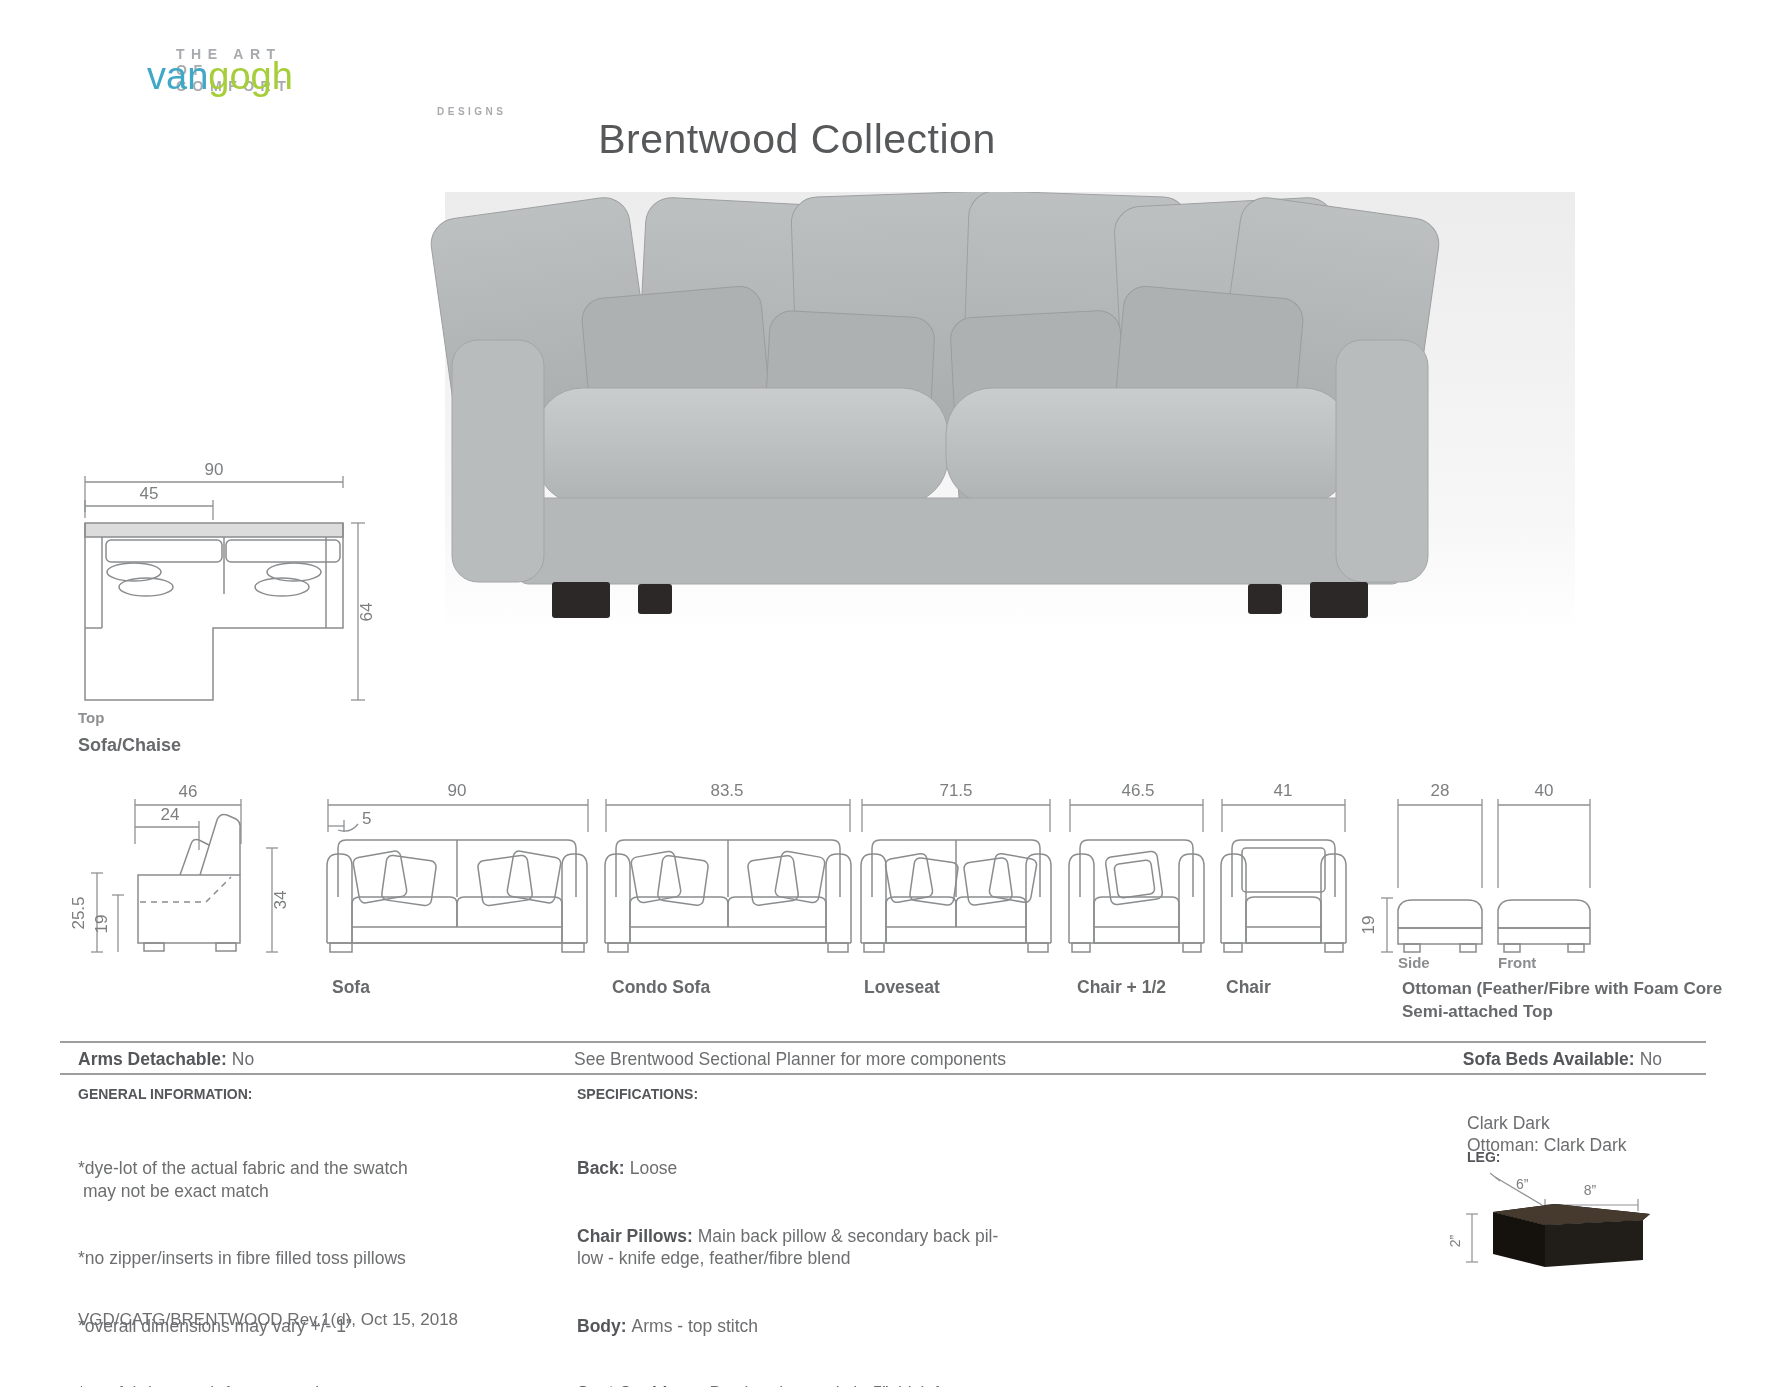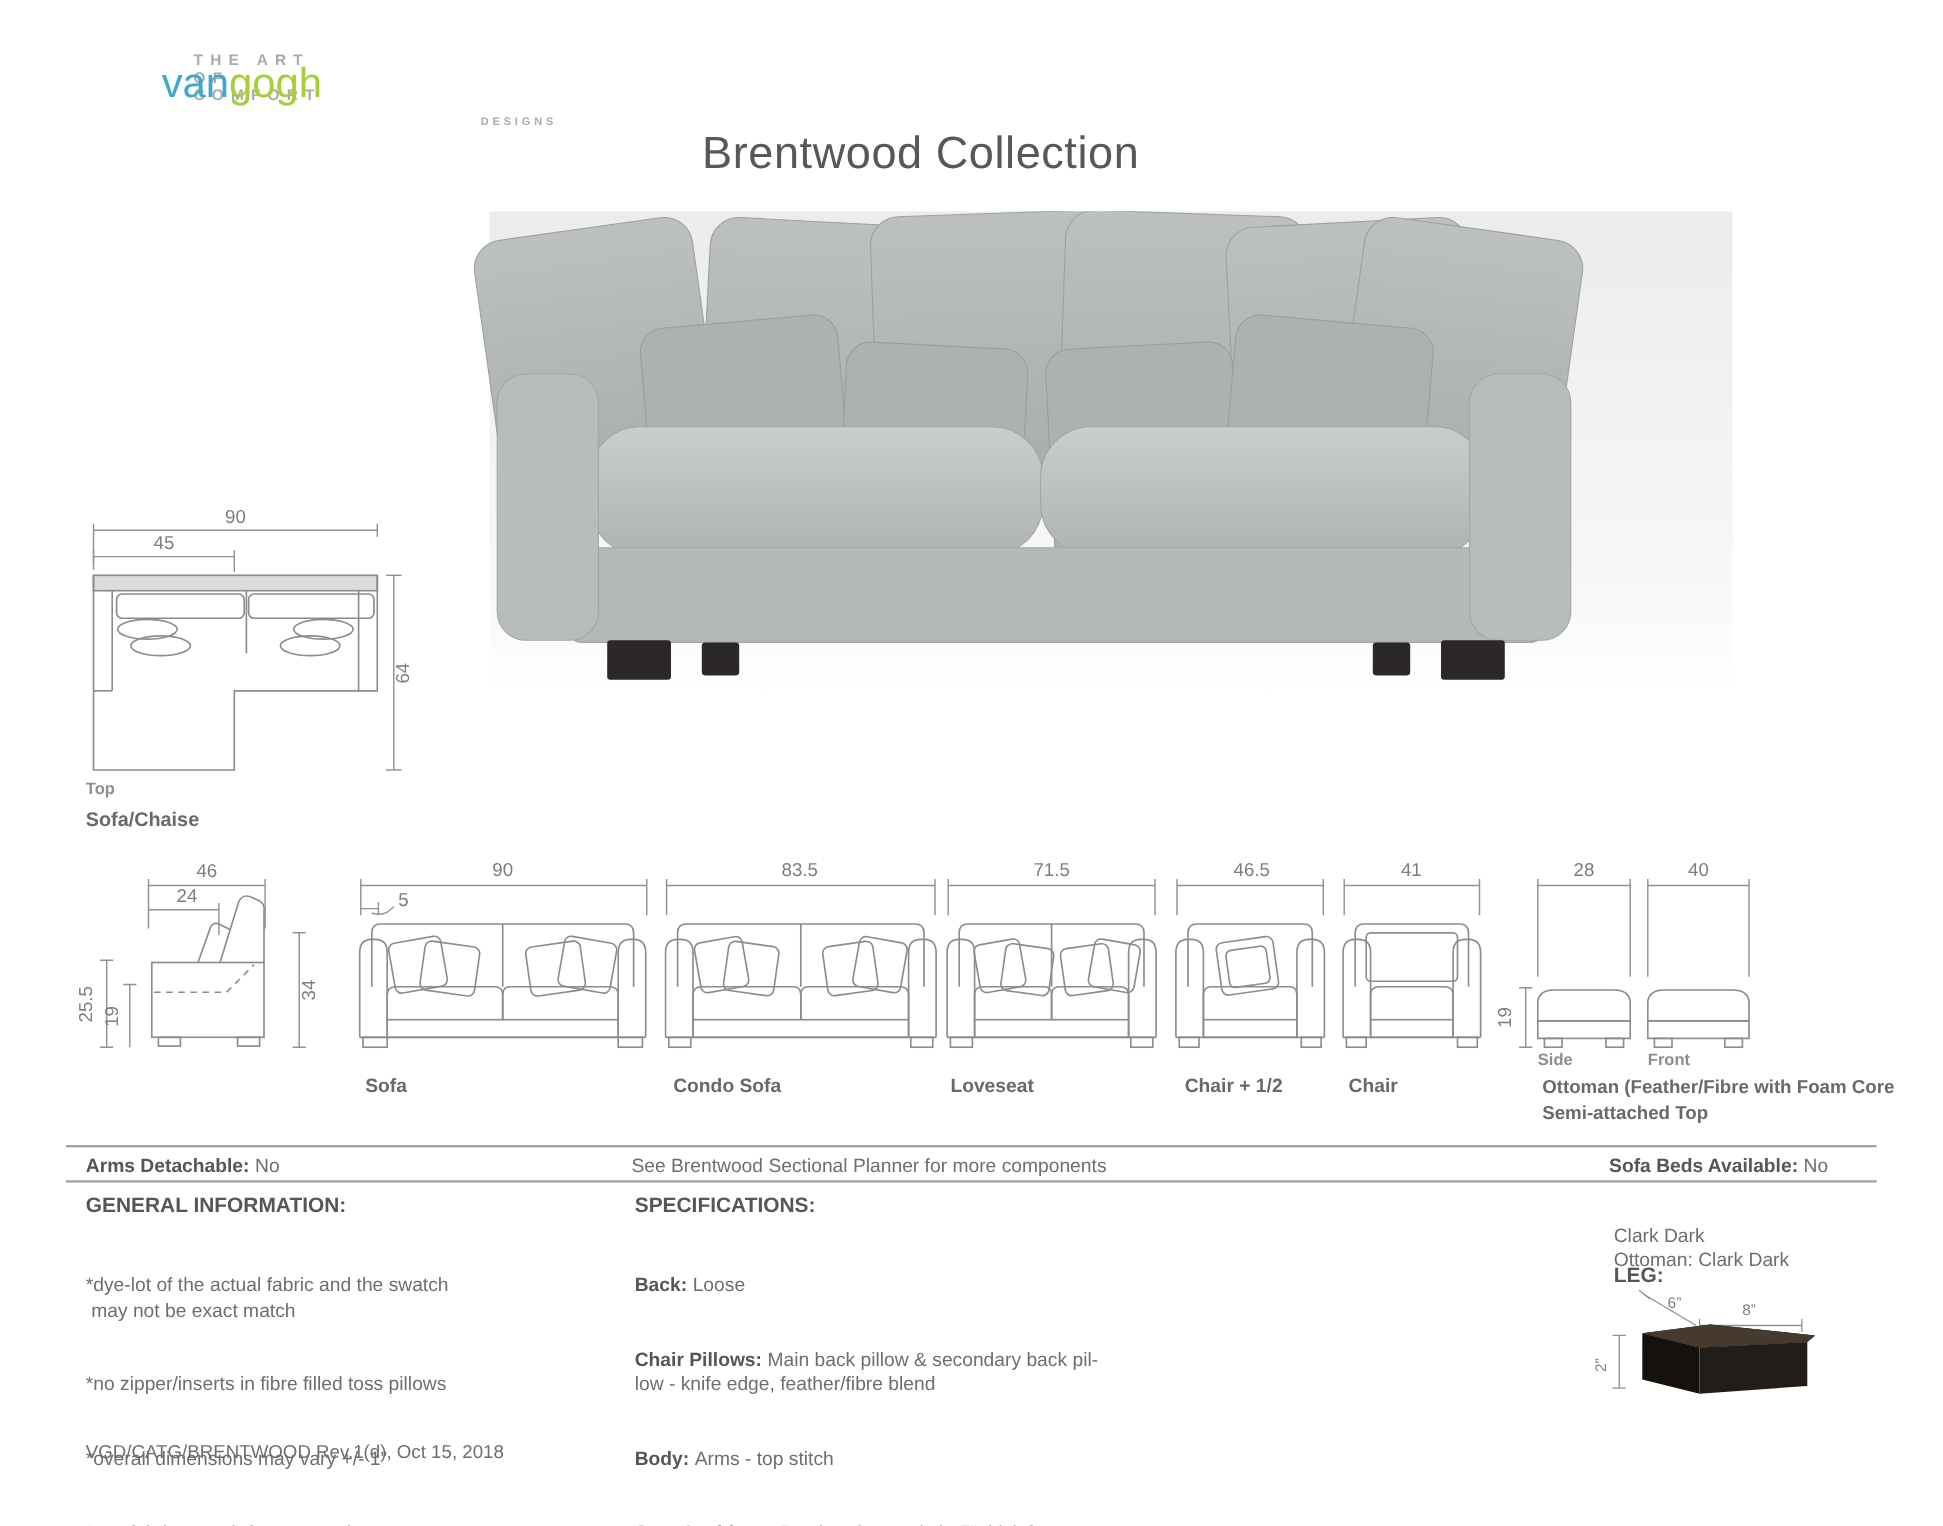--- a/index.html
+++ b/index.html
@@ -11,21 +11,21 @@
   .tagline{font-size:14px;letter-spacing:6.5px;color:#a8aaad;font-weight:600;}
   .wordmark{font-size:38px;line-height:1;letter-spacing:0px;font-weight:400;}
   .designs{font-size:10px;letter-spacing:3.5px;color:#a8aaad;font-weight:600;}
   .pagetitle{font-size:41px;color:#57585a;letter-spacing:0.5px;}
   .viewlabel{font-size:15px;font-weight:700;color:#8d8f91;}
   .piecename{font-size:17.5px;font-weight:700;color:#67696b;}
   .ottoname{font-size:17px;font-weight:700;color:#67696b;line-height:23px;white-space:pre-line;}
   .rule{height:2px;background:#9d9d9d;}
   .infotext{font-size:17.5px;color:#6d6e70;}
   .infotext b{color:#55565a;margin-right:5px;}
-  .sectionhead{font-size:19px;font-weight:700;color:#55565a;}
+  .sectionhead{font-size:14px;font-weight:700;color:#55565a;}
   .bodytext{font-size:17.5px;line-height:22.5px;color:#6d6e70;white-space:pre-wrap;}
   .bodytext b{color:#55565a;margin-right:5px;}
   .footer{font-size:17px;color:#6d6e70;}
   svg text{font-family:"Liberation Sans", sans-serif;}
   .dimtxt{font-size:17px;fill:#7c7e80;}
   .dimtxt-sm{font-size:14px;fill:#7c7e80;}
   .ottolbl{font-size:15px;font-weight:700;fill:#8b8d8f;}
 </style>
 </head>
 <body>
@@ -33,21 +33,21 @@
 <div id="page">
 
   <div class="abs" style="left:0;top:0;">
     <div class="abs tagline" style="left:176px;top:46px;">THE ART OF COMFORT</div>
     <div class="abs wordmark" style="left:147px;top:57px;">
       <span style="color: rgb(63, 168, 200);">van</span><span style="color: rgb(166, 206, 57);">gogh</span>
     </div>
     <div class="abs designs" style="left:437px;top:106px;">DESIGNS</div>
   </div>
 
-  <div class="abs pagetitle" style="left:0;top:116px;width:1594px;text-align:center;padding-left:40px;">Brentwood Collection</div>
+  <div class="abs pagetitle" style="left:0;top:116px;width:1594px;text-align:center;">Brentwood Collection</div>
 
   <svg class="abs" style="left:430px;top:192px;" width="1160" height="445" viewBox="0 0 1160 445">
     <defs>
       <linearGradient id="heroBg" x1="0" y1="0" x2="0" y2="1">
         <stop offset="0" stop-color="#ececec"></stop>
           <stop offset="0.75" stop-color="#f7f7f7"></stop>
           <stop offset="1" stop-color="#ffffff"></stop>
       </linearGradient>
       <linearGradient id="cushTop" x1="0" y1="0" x2="0" y2="1">
         <stop offset="0" stop-color="#cacdce"></stop>

